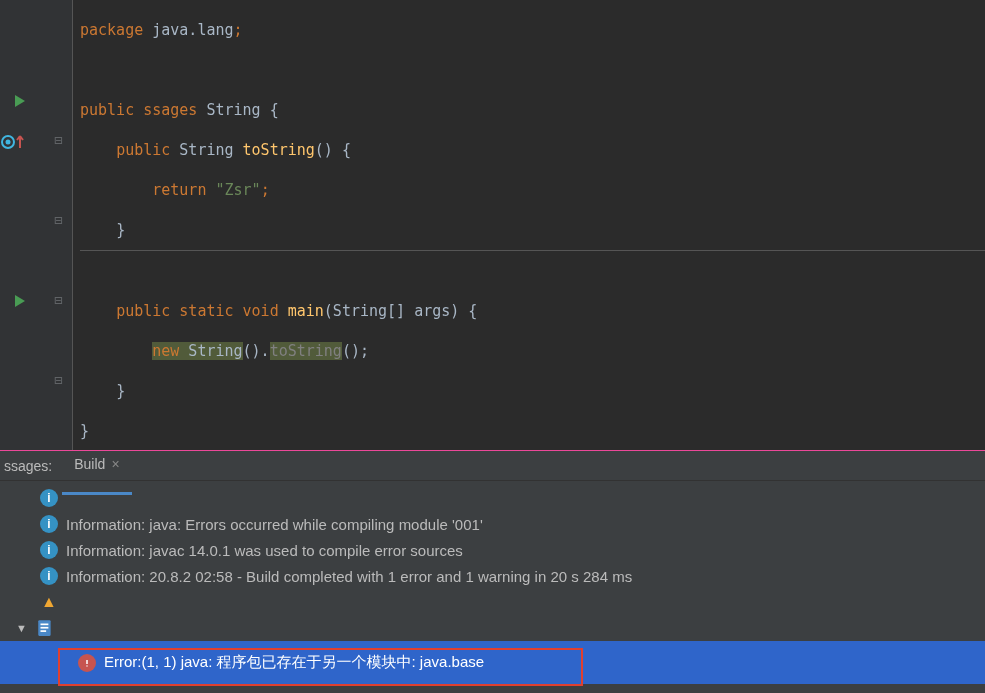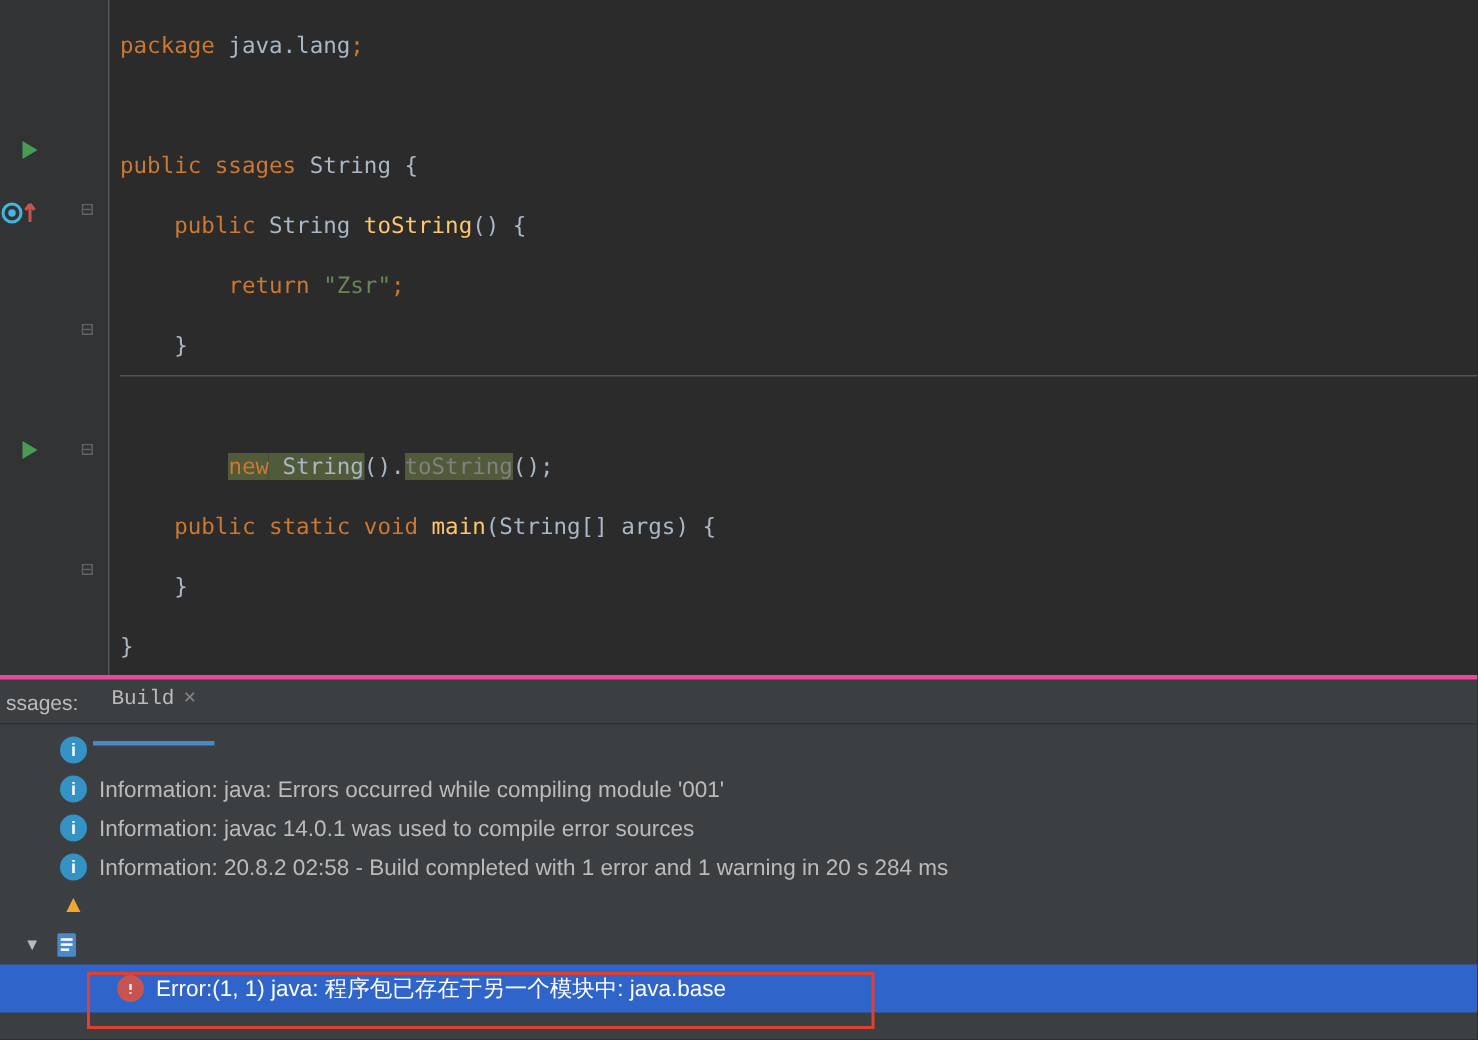--- a/index.html
+++ b/index.html
@@ -76,42 +76,41 @@
     .method { color: #ffc66d; }
     .str { color: #6a8759; }
     .hl-bg { background: #515b3a; }
     .dim { color: #808080; }
     
     .messages-panel {
       background: #3c3f41;
       height: 243px;
       display: flex;
       flex-direction: column;
-      border-top: 3px solid #ec4899;
+      border-top: 1px solid #ec4899;
     }
     .tabs-row {
       display: flex;
       align-items: center;
       height: 30px;
       border-bottom: 1px solid #323232;
       font-family: -apple-system, 'Segoe UI', sans-serif;
       font-size: 14px;
     }
     .tab-label {
       padding: 0 10px 0 4px;
       color: #bbbbbb;
     }
     .tab {
       padding: 20px 12px;
       color: #bbbbbb;
       border-bottom: 3px solid #4a88c7;
       display: flex;
       align-items: center;
       gap: 6px;
-      font-family: Liberation Mono, monospace;
     }
     .close-x {
       color: #888;
       font-size: 14px;
     }
     .messages-list {
       flex: 1;
       font-family: -apple-system, 'Segoe UI', sans-serif;
       font-size: 15px;
       padding-top: 4px;
@@ -125,21 +124,21 @@
       gap: 8px;
     }
     .msg-row.file-row {
       padding-left: 16px;
       gap: 6px;
     }
     .msg-row.error-row {
       background: #2f65ca;
       padding-left: 78px;
       color: #ffffff;
-      height: 32px;
+      height: 43px;
     }
     .info-icon {
       width: 18px;
       height: 18px;
       border-radius: 50%;
       background: #3592c4;
       color: #ffffff;
       font-size: 12px;
       font-weight: bold;
       display: flex;
@@ -215,22 +214,22 @@
   <div class="vertical-line"></div>
   <div class="code-area">
     <div class="code-line"><span class="kw">package</span><span> java.lang</span><span class="kw">;</span></div>
     <div class="code-line"></div>
     <div class="code-line"><span class="kw">public</span><span class="kw"> ssages</span><span> String </span><span>{</span></div>
     <div class="code-line">    <span class="kw">public</span><span> String </span><span class="method">toString</span><span>() {</span></div>
     <div class="code-line">        <span class="kw">return</span><span class="str"> "Zsr"</span><span class="kw">;</span></div>
     <div class="code-line">    <span>}</span></div>
     <div class="hr-line"></div>
     <div class="code-line"></div>
+    <div class="code-line">    <span class="kw">public</span><span class="kw"> static</span><span class="kw"> void</span><span class="method"> main</span><span>(String[] args) {</span></div>
     <div class="code-line">        <span class="kw hl-bg">new</span><span class="hl-bg"> String</span><span>().</span><span class="dim hl-bg">toString</span><span>();</span></div>
-    <div class="code-line">    <span class="kw">public</span><span class="kw"> static</span><span class="kw"> void</span><span class="method"> main</span><span>(String[] args) {</span></div>
     <div class="code-line">    <span>}</span></div>
     <div class="code-line"><span>}</span></div>
   </div>
 </div>
 
 <div class="messages-panel">
   <div class="tabs-row">
     <span class="tab-label">ssages:</span>
     <div class="tab">
       <span>Build</span>

